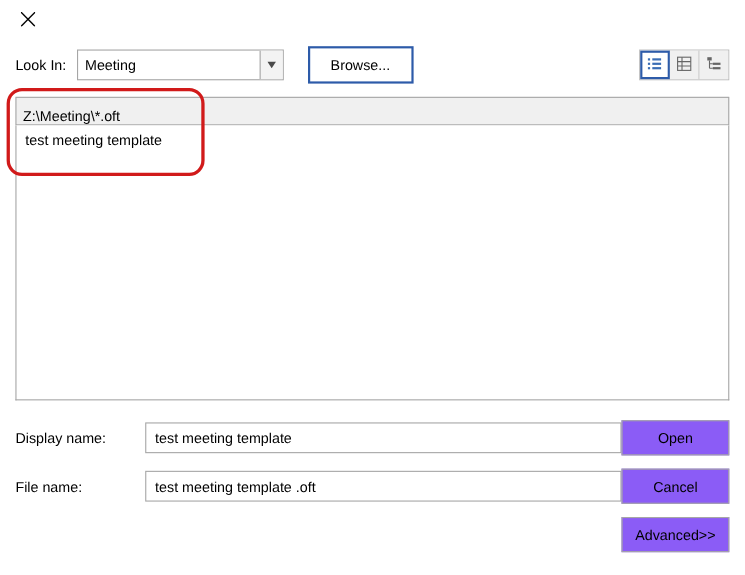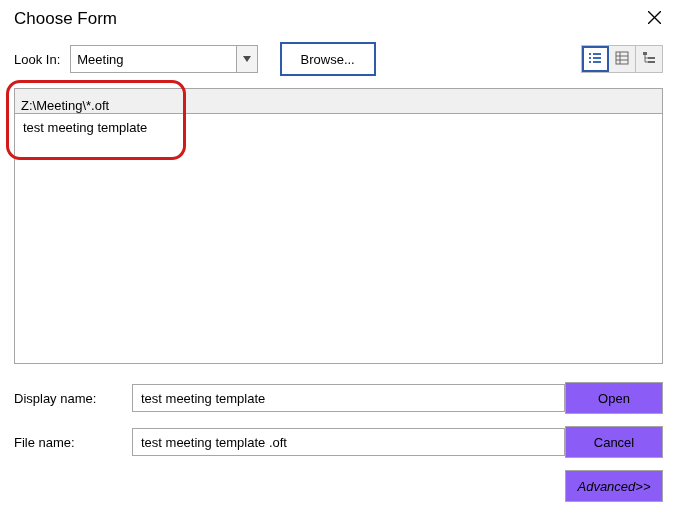--- a/index.html
+++ b/index.html
@@ -158,42 +158,40 @@
     border: 1px solid #a6a6a6;
     background: #8b5cf6;
     display: flex;
     align-items: center;
     justify-content: center;
     cursor: pointer;
   }
   .advanced-row {
     display: flex;
     justify-content: flex-end;
-    font-style: italic;
   }
 
   
   .annotation {
     position: absolute;
     border: 3px solid #d11a1a;
     border-radius: 14px;
     pointer-events: none;
     left: 6px;
     top: 46px;
     width: 174px;
     height: 74px;
   }
 </style>
 </head>
 <body>
 
 <div class="dialog">
 
   <div class="titlebar">
-    <span>Choose Form</span>
     <div class="close-btn">
       <span>
         <svg viewBox="0 0 10 10">
             <line x1="0" y1="0" x2="10" y2="10" stroke="#000" stroke-width="1"></line>
             <line x1="10" y1="0" x2="0" y2="10" stroke="#000" stroke-width="1"></line>
           </svg>
       </span>
     </div>
   </div>
 

